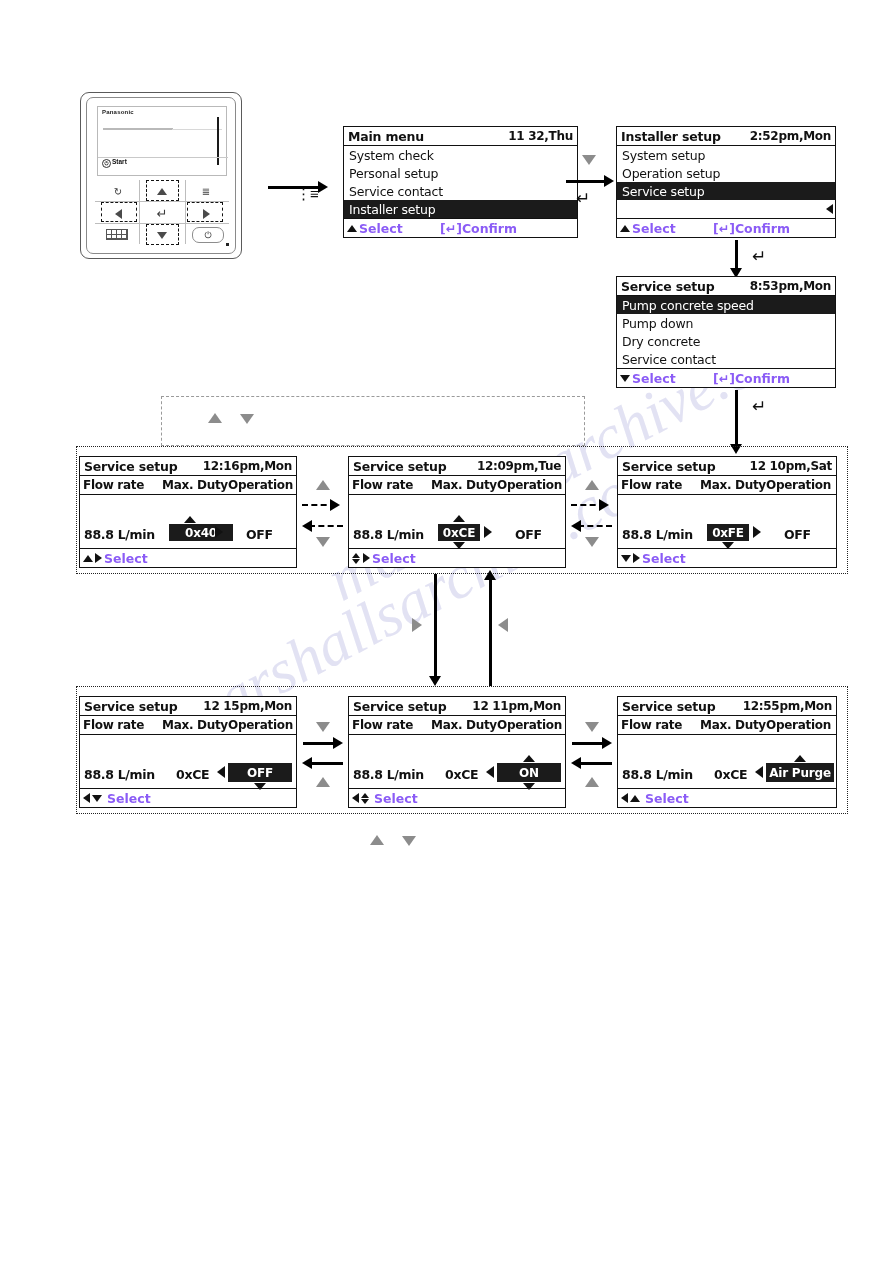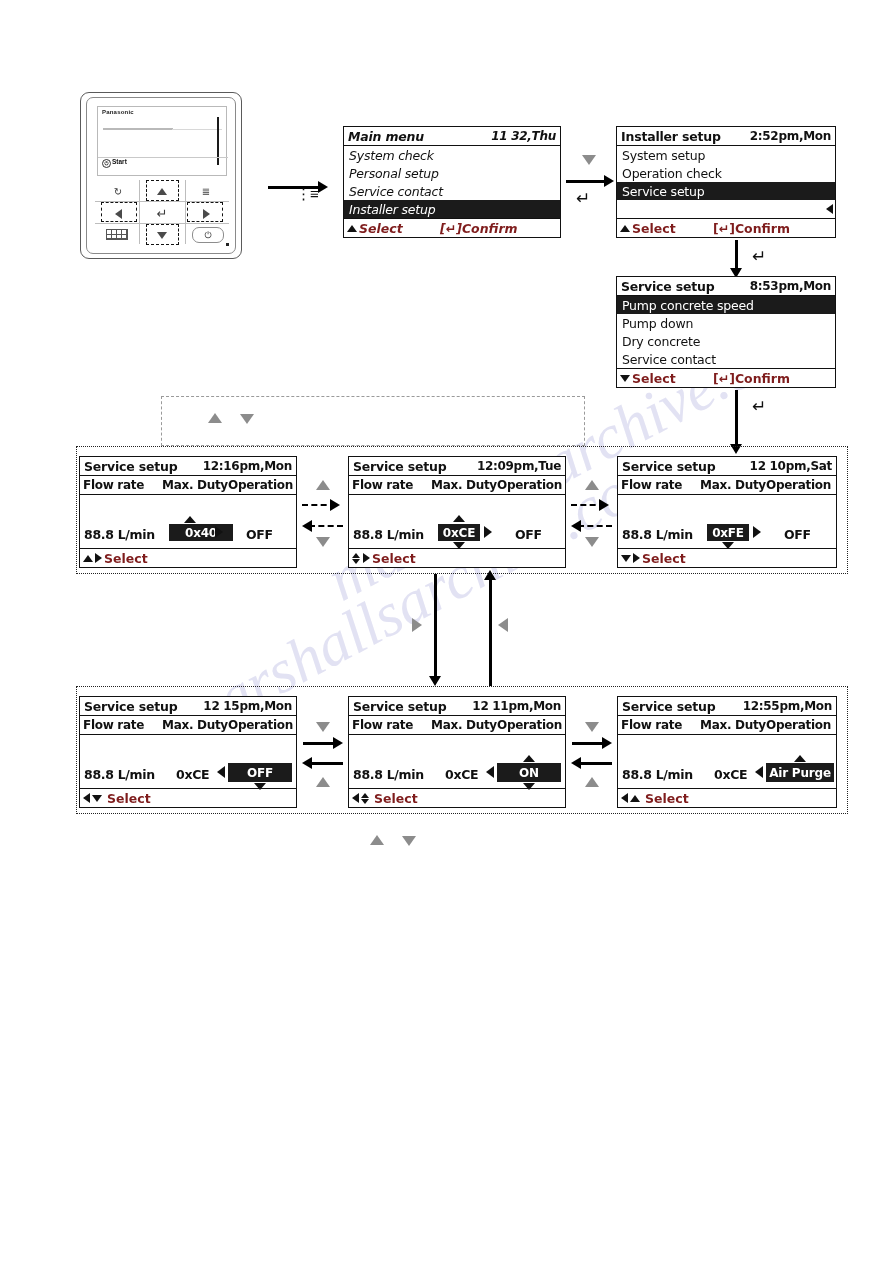--- a/index.html
+++ b/index.html
@@ -96,21 +96,21 @@
   .lcd-title .t-l{font-size:12.5px;font-weight:bold;color:#111;letter-spacing:-.2px;}
   .lcd-title .t-r{font-size:12px;font-weight:bold;color:#111;letter-spacing:-.3px;}
   .menu-row{
     height:18px;display:flex;align-items:center;padding-left:5px;
     font-size:12.5px;color:#111;letter-spacing:-.2px;box-sizing:border-box;font-weight:500;
   }
   .menu-row.sel{background:#1b1b1b;color:#fff;}
   .lcd-foot{
     position:absolute;left:0;bottom:0;width:100%;height:19px;
     border-top:1.4px solid #111;box-sizing:border-box;
-    display:flex;align-items:center;font-size:12.5px;font-weight:bold;color:#7f1d1d;
+    display:flex;align-items:center;font-size:12.5px;font-weight:bold;color:#8b5cf6;
   }
   .foot-sel{display:flex;align-items:center;gap:2px;padding-left:3px;}
   .foot-confirm{position:absolute;left:50%;font-size:12.5px;font-weight:bold;}
   .scroll-handle{
     position:absolute;right:2px;width:6px;height:0;border-top:5px solid transparent;
     border-bottom:5px solid transparent;border-right:7px solid #111;
   }
 
   
   .col-head{
@@ -210,21 +210,21 @@
         <div class="dash-box" style="left:51px;top:44px;width:33px;height:21px;"></div>
         <div class="dot" style="left:131px;top:63px;"></div>
       </div>
     </div>
   </div>
 
   <div class="arrow-line" style="left:268px;top:186px;width:52px;height:2.5px;"></div>
   <div class="ah-right" style="left:318px;top:181px;"></div>
   <div class="menu-glyph" style="left:296px;top:190px;">⋮≡</div>
 
-  <div class="lcd" style="left:343px;top:126px;width:218px;height:112px;font-style:italic;">
+  <div class="lcd" style="left:343px;top:126px;width:235px;height:112px;">
     <div class="lcd-title">
       <span class="t-l">Main menu</span>
       <span class="t-r">11 32,Thu</span>
     </div>
     <div class="menu-row">System check</div>
     <div class="menu-row">Personal setup</div>
     <div class="menu-row">Service contact</div>
     <div class="menu-row sel">Installer setup</div>
     <div class="lcd-foot">
       <span class="foot-sel">
@@ -239,21 +239,21 @@
   <div class="arrow-line" style="left:566px;top:180px;width:42px;height:2.5px;"></div>
   <div class="ah-right" style="left:604px;top:175px;"></div>
   <div class="enter-key" style="left:576px;top:188px;">↵</div>
 
   <div class="lcd" style="left:616px;top:126px;width:220px;height:112px;">
     <div class="lcd-title">
       <span class="t-l">Installer setup</span>
       <span class="t-r">2:52pm,Mon</span>
     </div>
     <div class="menu-row">System setup</div>
-    <div class="menu-row">Operation check</div>
+    <div class="menu-row">Operation setup</div>
     <div class="menu-row sel">Service setup</div>
     <div class="menu-row"></div>
     <div class="scroll-handle" style="top:77px;"></div>
     <div class="lcd-foot">
       <span class="foot-sel">
         <span class="tri-up" style="border-bottom-color:#111;"></span>
         <span>Select</span>
       </span>
       <span class="foot-confirm" style="left:96px;">[↵]Confirm</span>
     </div>

